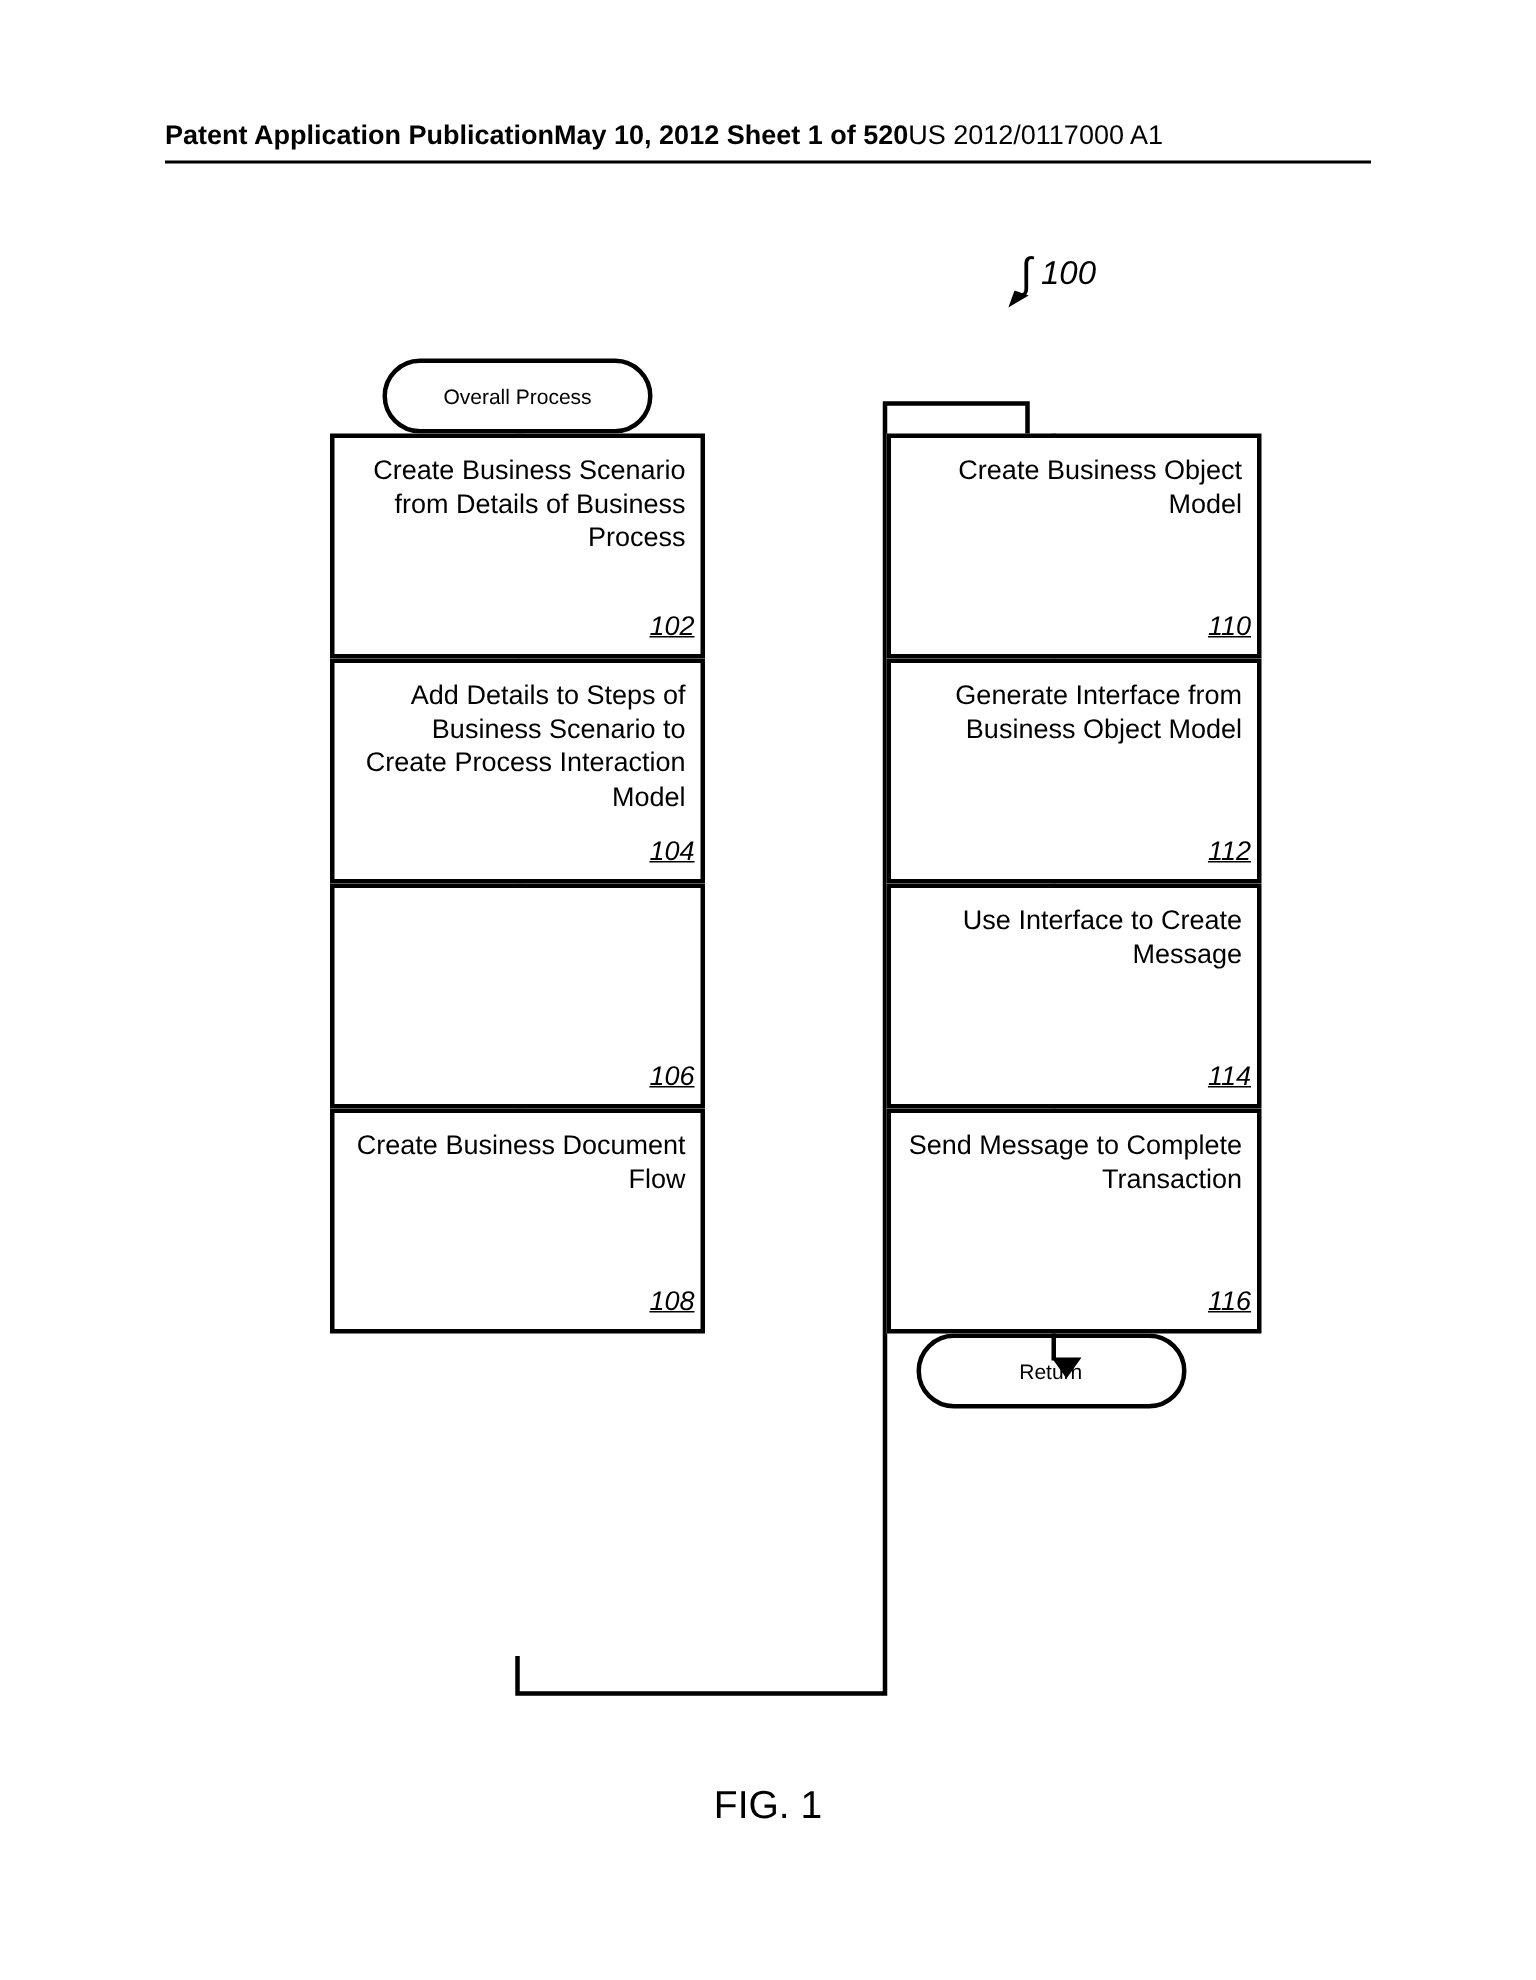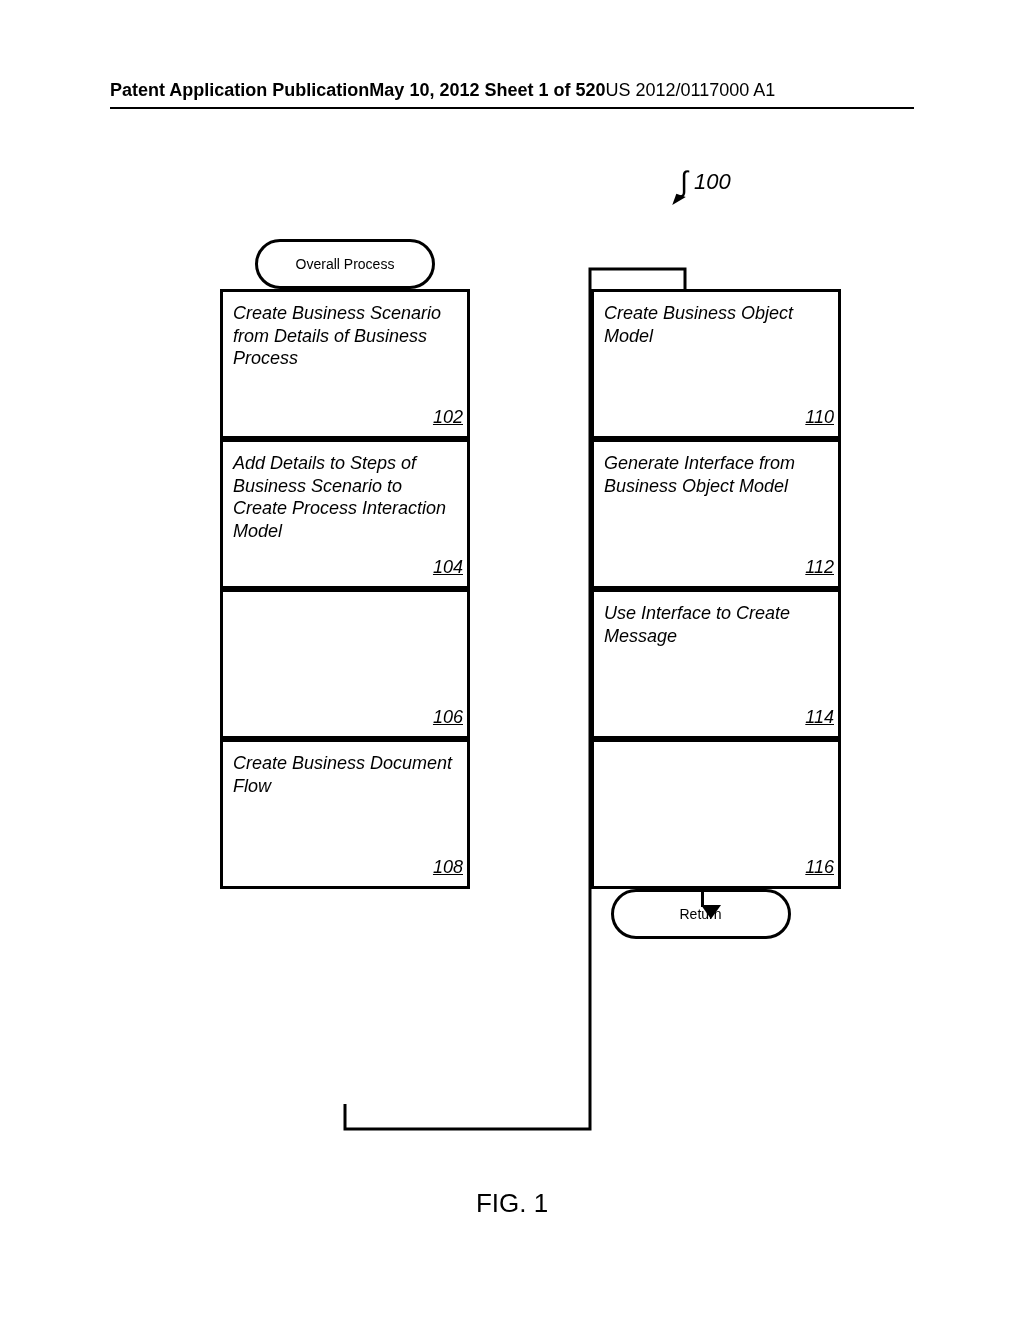--- a/index.html
+++ b/index.html
@@ -71,25 +71,24 @@
     height: 150px;
     position: relative;
     background: #fff;
     display: flex;
     flex-direction: column;
     justify-content: flex-start;
     align-items: center;
     padding-top: 10px;
   }
   .box .label {
-    text-align: left;
+    text-align: right;
     font-size: 18px;
     line-height: 1.25;
     padding: 0 10px;
-    font-style: italic;
   }
   .box .ref {
     position: absolute;
     right: 4px;
     bottom: 8px;
     font-size: 18px;
     font-style: italic;
     text-decoration: underline;
   }
 
@@ -228,20 +227,21 @@
       </div>
       <div class="arrow-down"></div>
 
       <div class="box">
         <div class="label">Use Interface to Create Message</div>
         <div class="ref">114</div>
       </div>
       <div class="arrow-down"></div>
 
       <div class="box">
+        <div class="label">Send Message to Complete Transaction</div>
         <div class="ref">116</div>
       </div>
       <div class="arrow-down short"></div>
 
       <div class="terminator">
         <span>Return</span>
       </div>
     </div>
 
     <div class="fig-label">FIG. 1</div>

